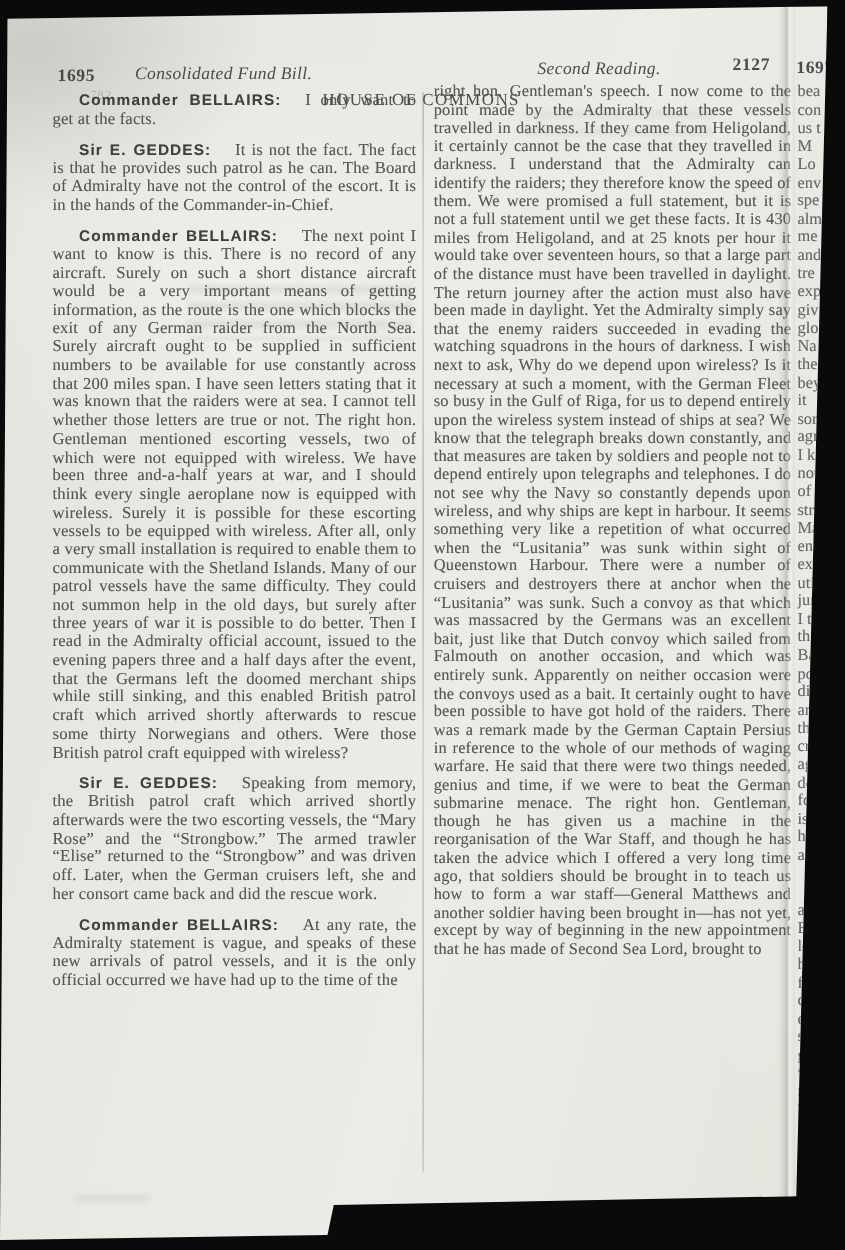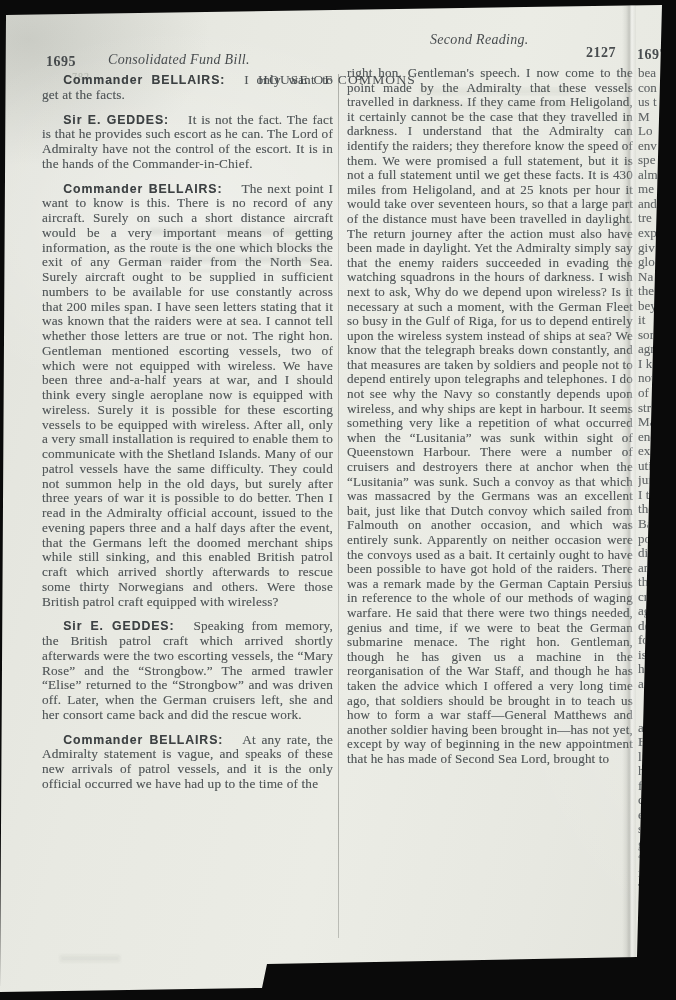--- a/index.html
+++ b/index.html
@@ -71,30 +71,30 @@
 </head>
 <body>
 
 <div class="stage">
   <div class="paper">
 
     <div class="hdr pagenum" style="left:46px; top:54px;">1695</div>
     <div class="ghostnum" style="left:72px; top:71px;">782</div>
     <div class="hdr ital" style="left:108px; top:52px;">Consolidated Fund Bill.</div>
     <div class="hdr caps" style="left:258px; top:52px;">HOUSE OF COMMONS</div>
-    <div class="hdr ital" style="left:430px; top:32px;">Second Reading.</div>
+    <div class="hdr ital" style="left:430px; top:48px;">Second Reading.</div>
     <div class="hdr pagenum" style="left:586px; top:45px;">2127</div>
     <div class="hdr pagenum" style="left:637px; top:47px;">1697</div>
 
     <div class="col col-left">
       <p class="para">
         <span class="speaker">Commander BELLAIRS:</span><span>I only want to get at the facts.</span>
       </p>
       <p class="para">
-        <span class="speaker">Sir E. GEDDES:</span><span>It is not the fact. The fact is that he provides such escort as he can. The Lord of Admiralty have not the control of the escort. It is in the hands of the Commander-in-Chief.</span>
+        <span class="speaker">Sir E. GEDDES:</span><span>It is not the fact. The fact is that he provides such patrol as he can. The Board of Admiralty have not the control of the escort. It is in the hands of the Commander-in-Chief.</span>
       </p>
       <p class="para">
         <span class="speaker">Commander BELLAIRS:</span><span>The next point I want to know is this. There is no record of any aircraft. Surely on such a short distance aircraft would be a very important means of getting information, as the route is the one which blocks the exit of any German raider from the North Sea. Surely aircraft ought to be supplied in sufficient numbers to be available for use constantly across that 200 miles span. I have seen letters stating that it was known that the raiders were at sea. I cannot tell whether those letters are true or not. The right hon. Gentleman mentioned escorting vessels, two of which were not equipped with wireless. We have been three and-a-half years at war, and I should think every single aeroplane now is equipped with wireless. Surely it is possible for these escorting vessels to be equipped with wireless. After all, only a very small installation is required to enable them to communicate with the Shetland Islands. Many of our patrol vessels have the same difficulty. They could not summon help in the old days, but surely after three years of war it is possible to do better. Then I read in the Admiralty official account, issued to the evening papers three and a half days after the event, that the Germans left the doomed merchant ships while still sinking, and this enabled British patrol craft which arrived shortly afterwards to rescue some thirty Norwegians and others. Were those British patrol craft equipped with wireless?</span>
       </p>
       <p class="para">
         <span class="speaker">Sir E. GEDDES:</span><span>Speaking from memory, the British patrol craft which arrived shortly afterwards were the two escorting vessels, the “Mary Rose” and the “Strongbow.” The armed trawler “Elise” returned to the “Strongbow” and was driven off. Later, when the German cruisers left, she and her consort came back and did the rescue work.</span>
       </p>
       <p class="para">
         <span class="speaker">Commander BELLAIRS:</span><span>At any rate, the Admiralty statement is vague, and speaks of these new arrivals of patrol vessels, and it is the only official occurred we have had up to the time of the</span>
       </p>

